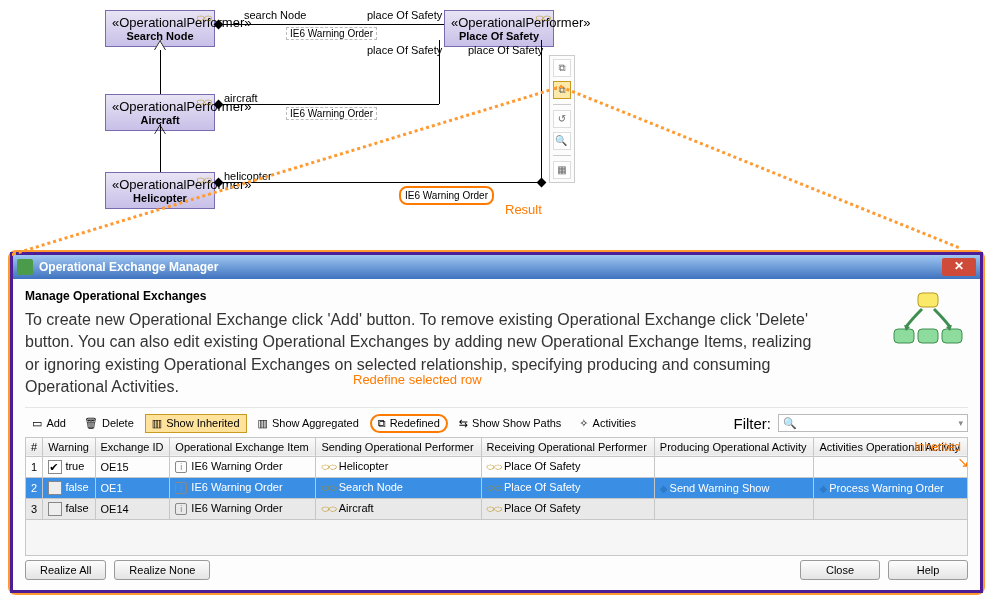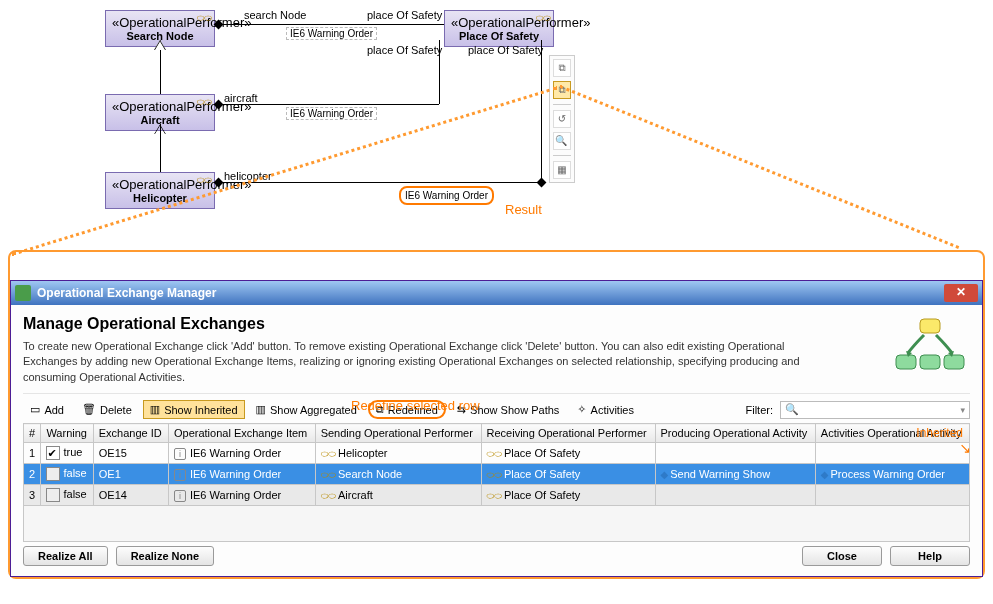--- a/index.html
+++ b/index.html
@@ -21,37 +21,37 @@
 .result-box { border: 2px solid #FF7A00; border-radius: 8px; padding: 2px 4px; }
 .result-label { color: #FF7A00; font-size: 13px; }
 .smart-toolbar { position: absolute; right: 418px; top: 55px; display: flex; flex-direction: column; gap: 4px; border: 1px solid #ccc; background: #fcfcfc; padding: 3px; }
 .smart-toolbar .tbtn { width: 18px; height: 18px; border: 1px solid #ddd; background: #fff; font-size: 10px; text-align: center; line-height: 16px; color: #666; }
 .smart-toolbar .tbtn.active { background: #FFE9A8; border-color: #C89A20; }
 .smart-toolbar .sep { height: 1px; background: #ccc; margin: 1px 0; }
 .dotted-line { position: absolute; border-top: 3px dotted #FF9A30; height: 0; transform-origin: left center; }
 
 
 .dialog-wrapper { border: 2px solid #FF9A30; border-radius: 8px; padding: 0; margin: 0 8px 8px 8px; }
-.dialog { border: 1px solid #4c1d95; background: #a16207; margin-top: 28px; }
+.dialog { border: 3px solid #4c1d95; background: #a16207; }
 .titlebar { background: linear-gradient(#9FC7F2, #3F73BF); color: #fff; font-weight: bold; padding: 3px 4px; display: flex; align-items: center; justify-content: space-between; font-size: 12px; }
 .titlebar .left { display: flex; align-items: center; gap: 6px; }
 .titlebar .app-icon { width: 16px; height: 16px; background: #4A9C4A; display: inline-block; border-radius: 2px; }
 .titlebar .close-btn { width: 34px; height: 18px; background: #D04A3A; color: #fff; text-align: center; border-radius: 2px; font-weight: bold; line-height: 16px; cursor: pointer; }
 .dialog-body { padding: 10px 12px; background: #FDFDFD; position: relative; }
 .header-row { display: flex; justify-content: space-between; gap: 20px; }
-.header-text h4 { font-size: 16px; font-weight: bold; margin-bottom: 6px; }
-.header-text p { font-size: 11px; color: #333; line-height: 1.4; max-width: 800px; }
+.header-text h4 { font-size: 12px; font-weight: bold; margin-bottom: 6px; }
+.header-text p { font-size: 16px; color: #333; line-height: 1.4; max-width: 800px; }
 .header-icon { width: 80px; height: 60px; flex-shrink: 0; }
 .annot { color: #FF7A00; font-size: 13px; position: absolute; }
 .toolbar { display: flex; align-items: center; gap: 4px; padding: 6px 0 4px 0; border-top: 1px solid #e5e5e5; margin-top: 8px; }
 .toolbar .btn { display: inline-flex; align-items: center; gap: 4px; padding: 2px 6px; border: 1px solid transparent; background: transparent; cursor: pointer; font-size: 11px; }
 .toolbar .btn.toggled { background: #FFE29B; border: 1px solid #C89A20; }
 .toolbar .btn.highlighted { border: 2px solid #FF7A00; border-radius: 10px; padding: 1px 6px; }
 .toolbar .spacer { flex: 1; }
-.toolbar .filter-label { font-size: 11px; margin-right: 3px; }
+.toolbar .filter-label { font-size: 15px; margin-right: 3px; }
 .toolbar .filter-box { display: inline-flex; align-items: center; border: 1px solid #bbb; background: #fff; height: 18px; padding: 0 4px; width: 190px; }
 .toolbar .filter-box .mag { color: #888; font-size: 11px; margin-right: 4px; }
 .toolbar .filter-box input { border: none; outline: none; font-size: 11px; flex: 1; }
 .toolbar .filter-box .chev { color: #888; font-size: 9px; }
 
 table.grid { width: 100%; border-collapse: collapse; font-size: 11px; }
 table.grid th, table.grid td { border: 1px solid #C7C7C7; padding: 3px 5px; text-align: left; white-space: nowrap; }
 table.grid th { background: linear-gradient(#FBFBFB, #E8E8E8); font-weight: normal; }
 table.grid thead th:last-child { position: relative; }
 table.grid tr.selected td { background: #3A8FE4; color: #fff; }
@@ -65,21 +65,21 @@
 .redefined-tag { color: #FF7A00; position: absolute; right: 6px; top: 2px; font-size: 12px; z-index: 2; }
 .redef-arrow { color: #FF7A00; position: absolute; right: -2px; top: 16px; font-size: 14px; z-index: 2; }
 
 .legend { display: flex; align-items: center; gap: 8px; border-top: 1px solid #ccc; padding: 6px 0; margin-top: 2px; }
 .legend .swatch { width: 42px; height: 14px; border: 1px solid #888; display: inline-block; }
 .legend .swatch.reg { background: #fff; }
 .legend .swatch.inh { background: #D0D0D0; }
 
 .footer-btns { display: flex; gap: 8px; padding: 4px 0 0 0; }
 .footer-btns .spacer { flex: 1; }
-.dlg-btn { min-width: 80px; padding: 3px 14px; background: linear-gradient(#FDFDFD, #E4E4E4); border: 1px solid #9A9A9A; border-radius: 3px; font-size: 11px; cursor: pointer; font-weight: bold; }
+.dlg-btn { min-width: 80px; padding: 3px 14px; background: linear-gradient(#FDFDFD, #E4E4E4); border: 1px solid #9A9A9A; border-radius: 3px; font-size: 11px; cursor: pointer; }
 </style>
 </head>
 <body>
 
 <div class="diagram-area">
 
   <div class="node" style="left:105px; top:10px; width:110px;">
     <span class="icon">⬭⬭</span>
     <div class="stereo">«OperationalPerformer»</div>
     <div class="name">Search Node</div>

